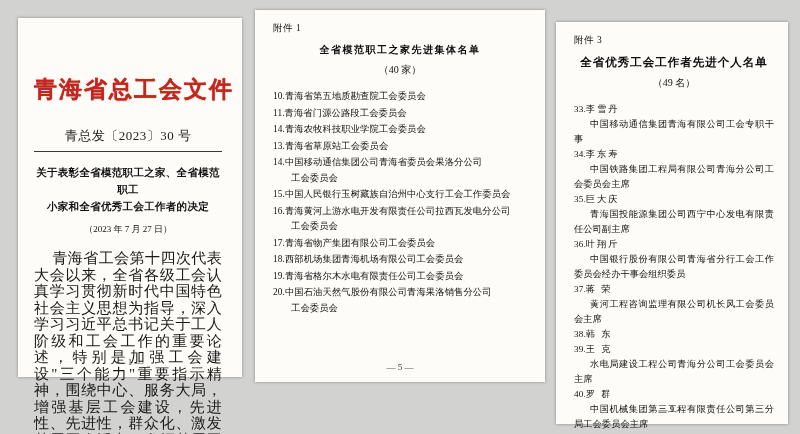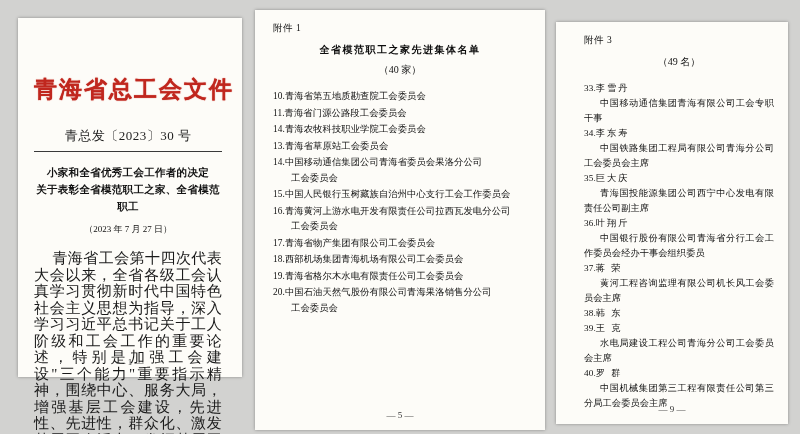--- a/index.html
+++ b/index.html
@@ -21,27 +21,27 @@
     background: #fdfcf8;
     box-shadow: 0 0 3px rgba(0,0,0,0.35);
   }
   #doc-left {
     left: 18px; top: 18px;
     width: 224px; height: 359px;
     padding: 14px 20px 10px 16px;
   }
   #doc-mid {
     left: 255px; top: 10px;
-    width: 290px; height: 420px;
+    width: 290px; height: 372px;
     padding: 12px 18px 16px 18px;
   }
   #doc-right {
     left: 556px; top: 22px;
     width: 232px; height: 402px;
-    padding: 12px 14px 10px 28px;
+    padding: 12px 14px 10px 18px;
   }
 
   
   .redtitle {
     color: #c0271e;
     font-family: "Liberation Serif", serif;
     font-weight: bold;
     font-size: 23px;
     letter-spacing: 2px;
     text-align: center;
@@ -149,22 +149,22 @@
 </style>
 </head>
 <body>
 
 <div id="page">
 
   <div class="doc" id="doc-left">
     <div class="redtitle">青海省总工会文件</div>
     <div class="docnum">青总发〔2023〕30 号</div>
     <hr class="hr-thin">
+    <div class="doc-h1">关于表彰全省模范职工之家、全省模范职工</div>
     <div class="doc-h1">小家和全省优秀工会工作者的决定</div>
-    <div class="doc-h1">关于表彰全省模范职工之家、全省模范职工</div>
     <div class="doc-date">（2023 年 7 月 27 日）</div>
     <div class="body-p">青海省工会第十四次代表大会以来，全省各级工会认真学习贯彻新时代中国特色社会主义思想为指导，深入学习习近平总书记关于工人阶级和工会工作的重要论述，特别是加强工会建设"三个能力"重要指示精神，围绕中心、服务大局，增强基层工会建设，先进性、先进性，群众化、激发基层工会活力，发挥基层工会优势，涌现出一批深受广大职工信赖和衷心的先进集体、先进个人。</div>
     <div class="pagefoot">— 1 —</div>
   </div>
 
   <div class="doc" id="doc-mid">
     <div class="attach">附件 1</div>
     <div class="list-title">全省模范职工之家先进集体名单</div>
     <div class="list-sub">（40 家）</div>
 
@@ -205,20 +205,21 @@
     <div class="entry">
       <span>20.</span><span>中国石油天然气股份有限公司青海果洛销售分公司</span>
       <span class="cont">工会委员会</span>
     </div>
 
     <div class="pagefoot">— 5 —</div>
   </div>
 
   <div class="doc" id="doc-right">
     <div class="attach">附件 3</div>
+    <div class="list-title small">全省优秀工会工作者先进个人名单</div>
     <div class="list-sub">（49 名）</div>
 
     <div class="person">
       <span>33.</span><span class="pname">李雪丹</span>
       <span class="pdesc">中国移动通信集团青海有限公司工会专职干事</span>
     </div>
     <div class="person">
       <span>34.</span><span class="pname">李东寿</span>
       <span class="pdesc">中国铁路集团工程局有限公司青海分公司工会委员会主席</span>
     </div>

